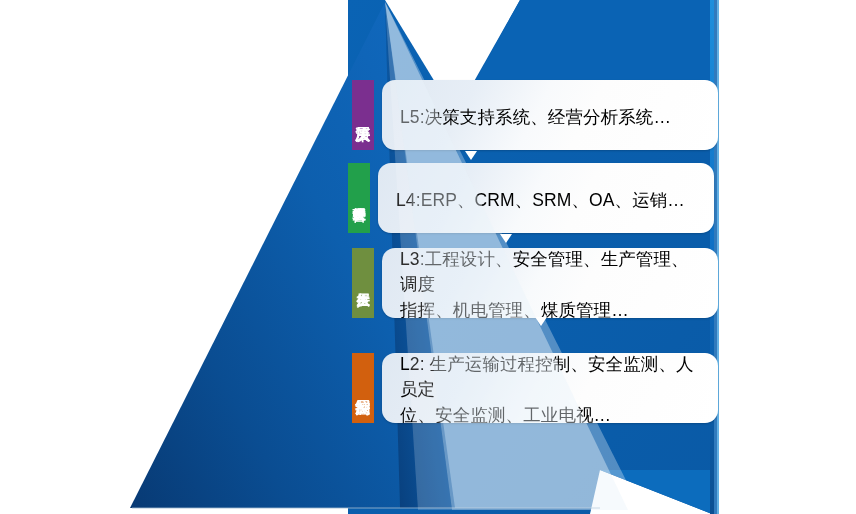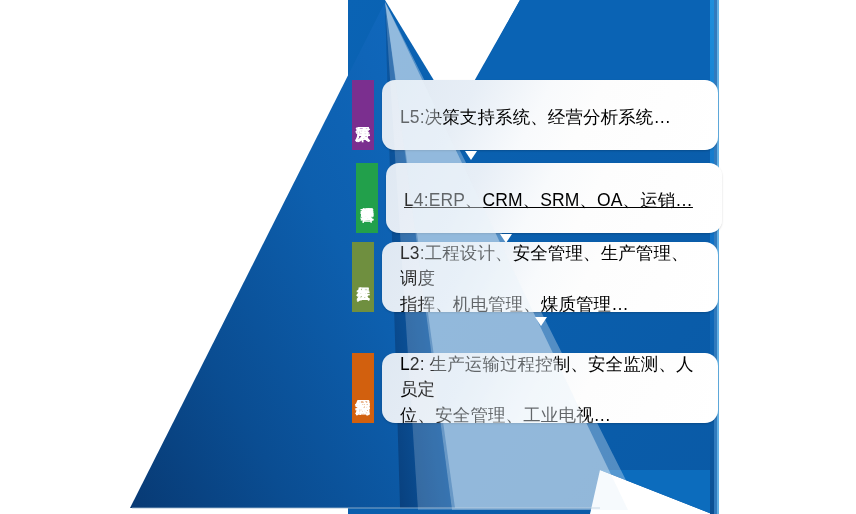--- a/index.html
+++ b/index.html
@@ -187,51 +187,51 @@
     <div class="row" style="left:352px; top:80px; width:366px; height:70px;">
       <div class="tab" style="background:#7b2f8f;">
         <span class="tab-text">决策层</span>
       </div>
       <div class="card">
         <span class="card-text">L5:决策支持系统、经营分析系统…</span>
       </div>
     </div>
     <div class="gap-arrow" style="left:465px; top:151px;"></div>
 
-    <div class="row" style="left:356px; top:163px; width:366px; height:70px;text-decoration:underline;">
+    <div class="row" style="left:348px; top:163px; width:366px; height:70px;">
       <div class="tab" style="background:#22a04b;">
         <span class="tab-text" style="font-size:13px;">经营管理层</span>
       </div>
       <div class="card">
         <span class="card-text">L4:ERP、CRM、SRM、OA、运销…</span>
       </div>
     </div>
     <div class="gap-arrow" style="left:500px; top:234px;"></div>
 
-    <div class="row" style="left:352px; top:242px; width:366px; height:70px;">
+    <div class="row" style="left:352px; top:248px; width:366px; height:70px;">
       <div class="tab" style="background:#6f8f3f;">
         <span class="tab-text" style="font-size:13px;">生产执行层</span>
       </div>
       <div class="card">
         <span class="card-text two-line">
           <span>L3:工程设计、安全管理、生产管理、调度</span><br>
           <span>指挥、机电管理、煤质管理…</span>
         </span>
       </div>
     </div>
     <div class="gap-arrow" style="left:535px; top:317px;"></div>
 
     <div class="row" style="left:352px; top:329px; width:366px; height:70px;margin-top:24px;">
       <div class="tab" style="background:#d2600e;">
         <span class="tab-text">控制层</span>
       </div>
       <div class="card">
         <span class="card-text two-line">
           <span>L2: 生产运输过程控制、安全监测、人员定</span><br>
-          <span>位、安全管理、工业电视…</span>
+          <span>位、安全监测、工业电视…</span>
         </span>
       </div>
     </div>
     <div class="gap-arrow" style="left:568px; top:400px;"></div>
 
 
   </div>
 
   <svg class="art" viewBox="0 0 856 514" width="856" height="514" style="pointer-events:none;">
     <polygon points="385,2 628,510 452,510" fill="#eaf2fb" opacity="0.42"></polygon>

